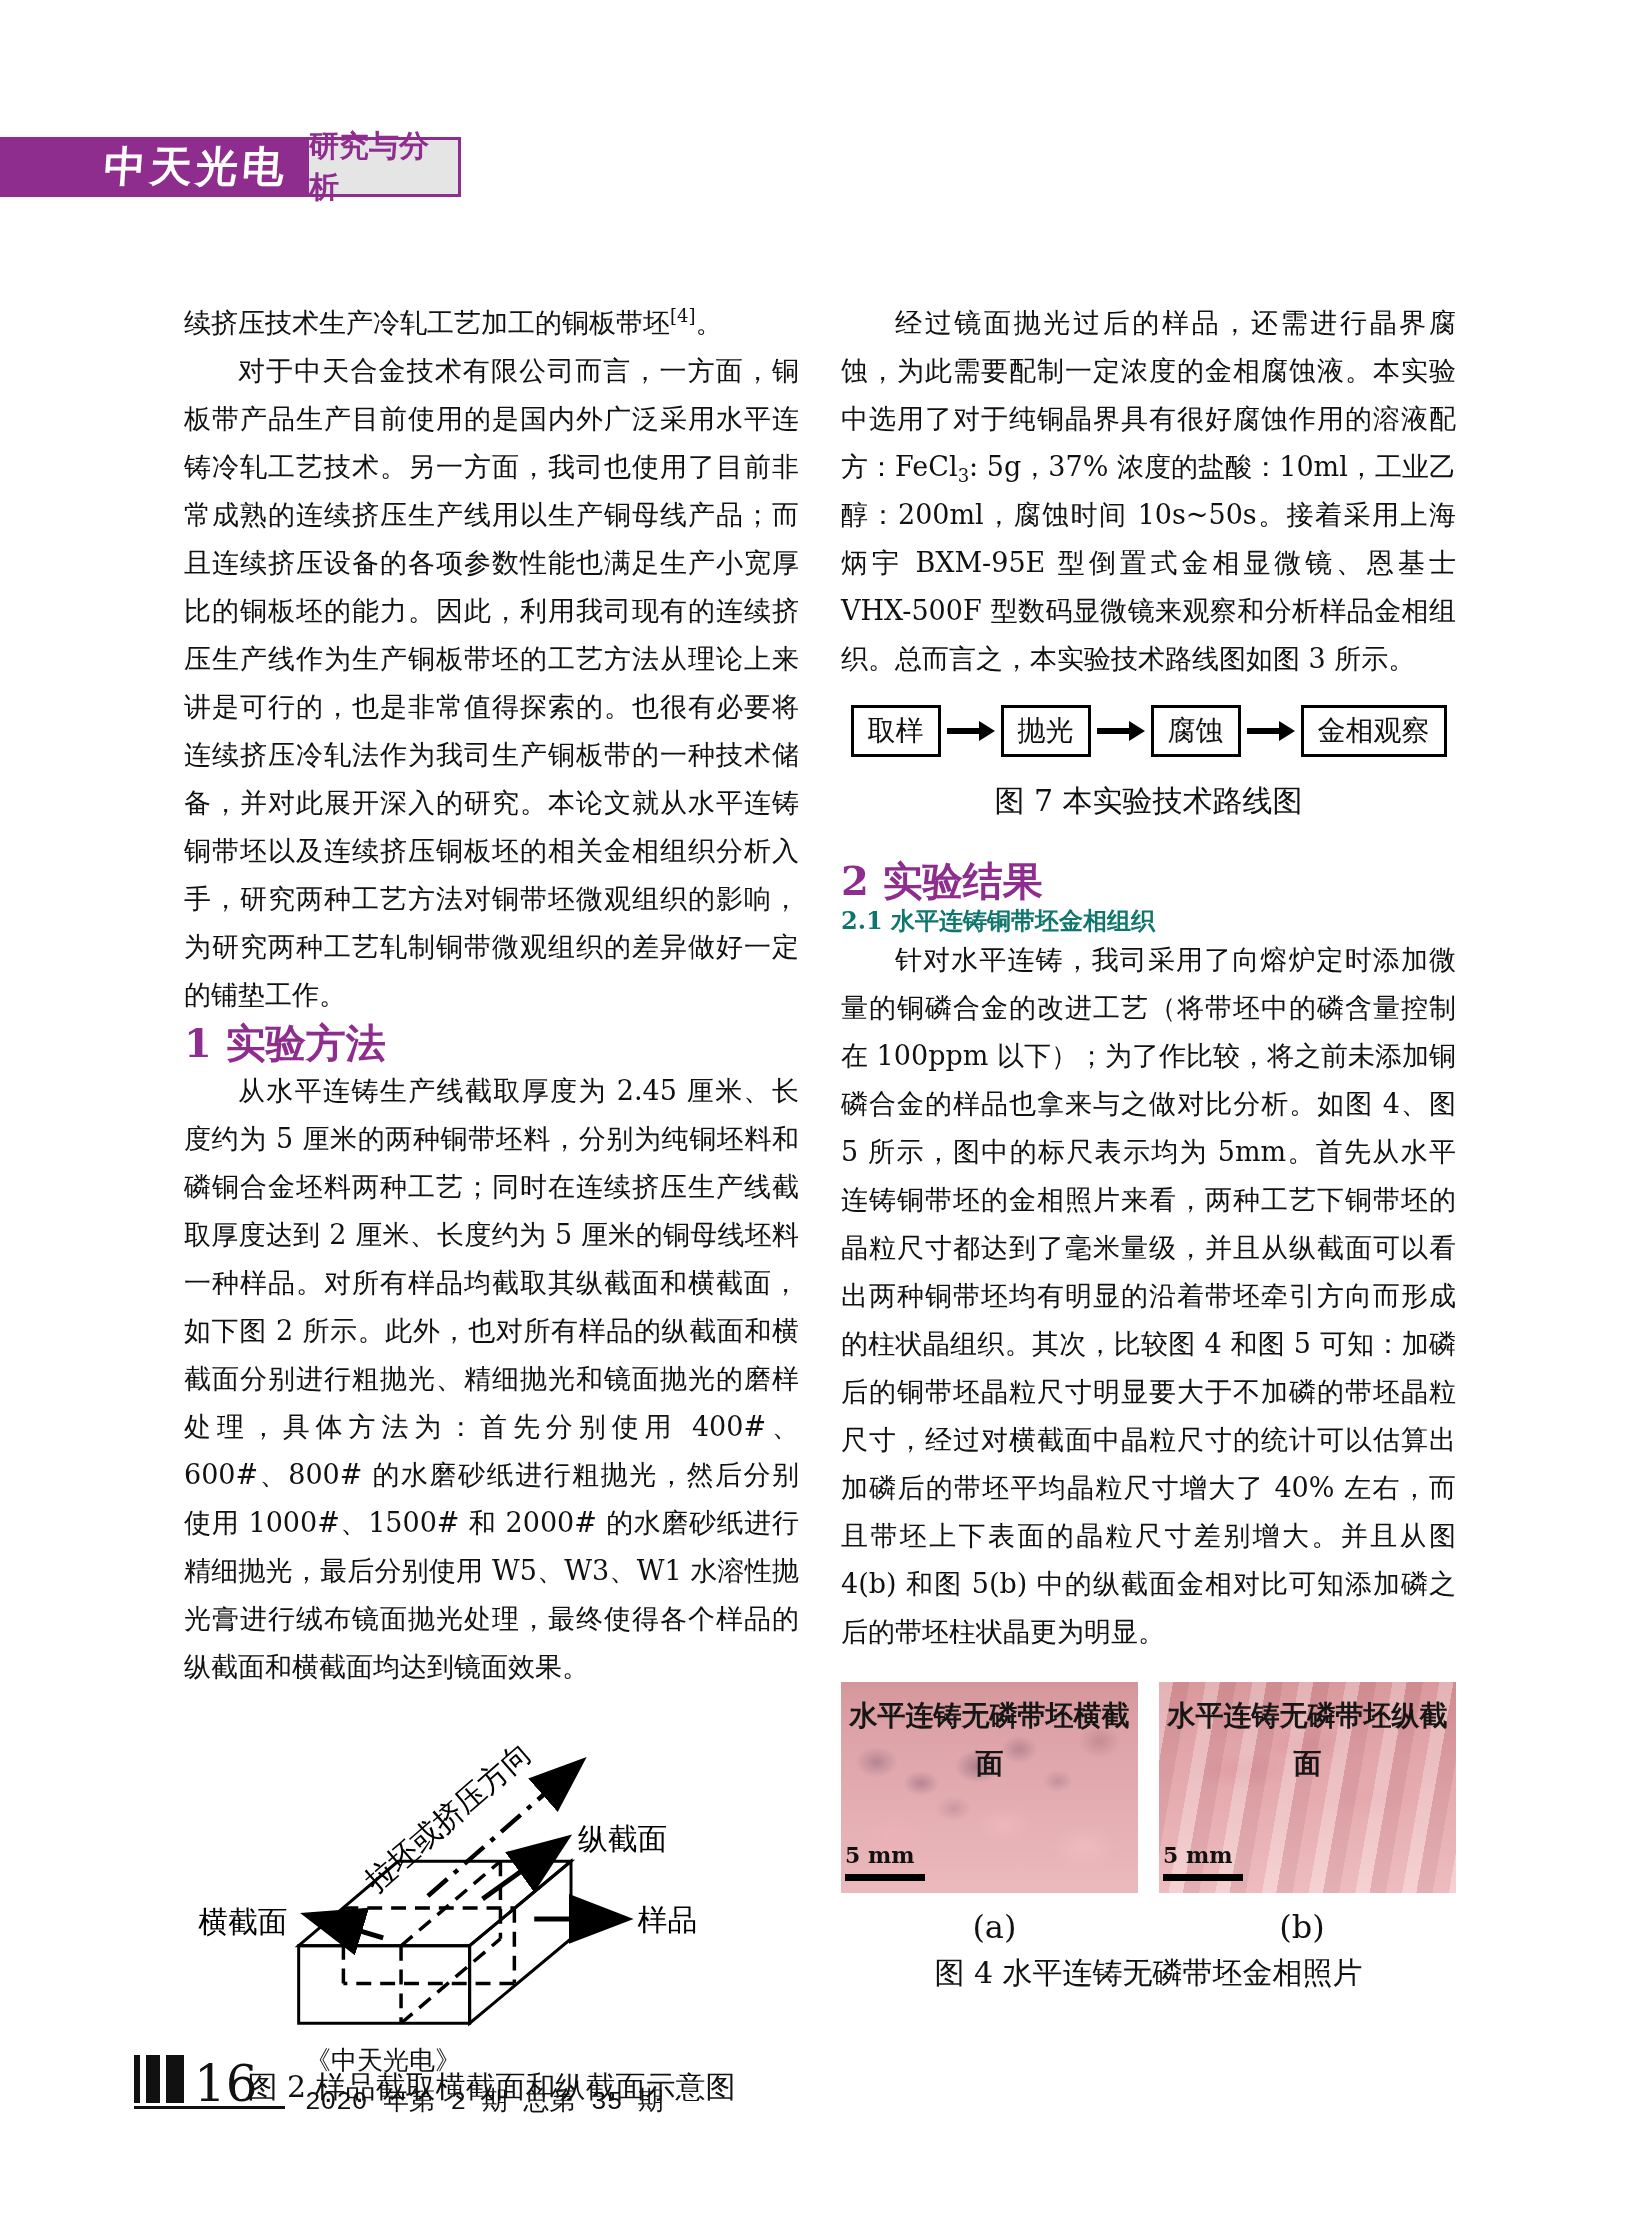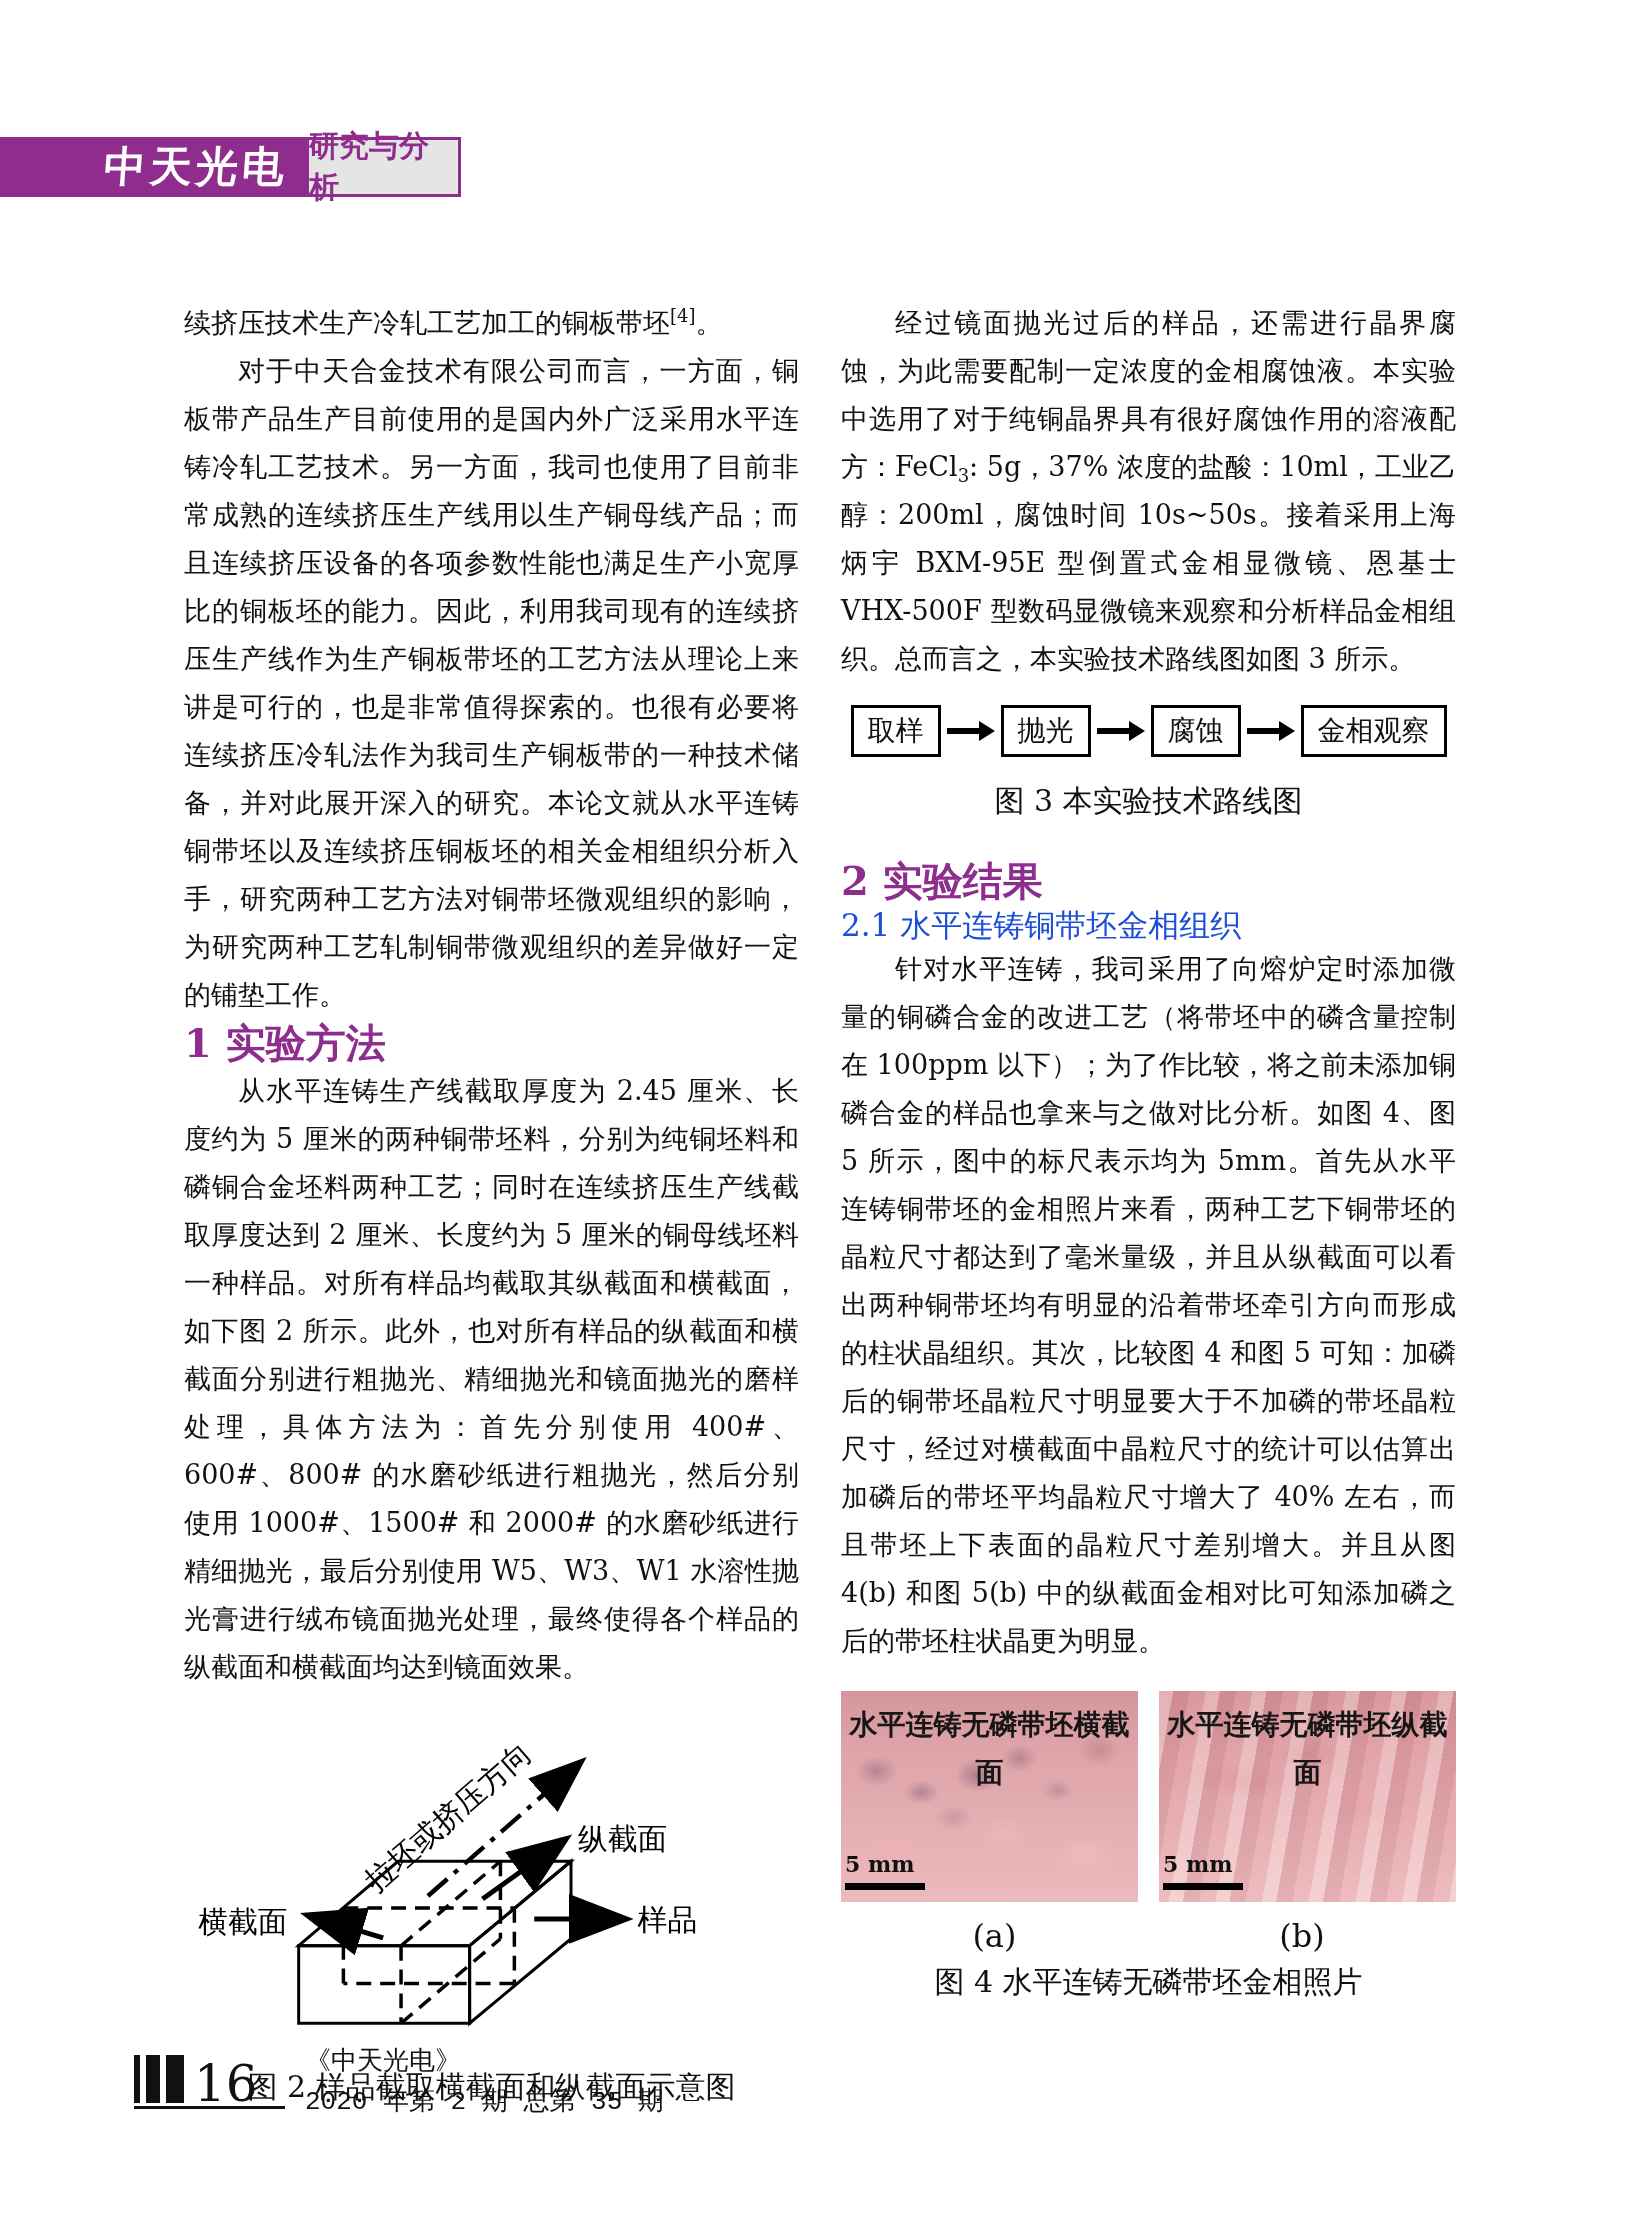--- a/index.html
+++ b/index.html
@@ -18,21 +18,21 @@
   
   .col{position:absolute;top:299px;width:615px;font-size:27px;line-height:48px;text-align:justify;}
   #col-left{left:184px;}
   #col-right{left:841px;}
   .col p{margin:0;}
   .indent{text-indent:2em;}
   sup{font-size:18px;vertical-align:super;line-height:0;}
   sub{font-size:18px;vertical-align:sub;line-height:0;}
 
   .h-sec{color:#8e2d8e;font-size:40px;font-weight:bold;line-height:1.2;margin:22px 0 18px 0;text-indent:0;}
-  .h-sub{color:#1d4ed8;font-size:31px;font-weight:normal;line-height:1.3;margin:18px 0 12px 0;text-indent:0;}
+  .h-sub{color:#0f766e;font-size:24px;font-weight:bold;line-height:1.3;margin:18px 0 12px 0;text-indent:0;}
 
   .fig-caption{text-align:center;font-size:30px;line-height:44px;margin-top:8px;text-indent:0;}
 
   
   .fig2-svg{display:block;margin-top:46px;}
 
   
   .flowchart{display:flex;align-items:center;justify-content:center;margin-top:22px;}
   .flow-box{border:3px solid #000;padding:4px 14px;font-size:28px;line-height:38px;white-space:nowrap;
             font-family:"DejaVu Sans","Liberation Sans",sans-serif;}
@@ -153,21 +153,21 @@
           <span class="bar"></span>
           <span class="tri"></span>
         </span>
       <span class="flow-box">腐蚀</span>
       <span class="farrow">
           <span class="bar"></span>
           <span class="tri"></span>
         </span>
       <span class="flow-box">金相观察</span>
     </div>
-    <p class="fig-caption" style="margin-top:22px;">图 3 本实验技术路线图</p>
+    <p class="fig-caption" style="margin-top:22px;">图 7 本实验技术路线图</p>
 
     <p class="h-sec" style="margin-top:34px;">2 实验结果</p>
     <p class="h-sub">2.1 水平连铸铜带坯金相组织</p>
     <p class="indent">针对水平连铸，我司采用了向熔炉定时添加微量的铜磷合金的改进工艺（将带坯中的磷含量控制在 100ppm 以下）；为了作比较，将之前未添加铜磷合金的样品也拿来与之做对比分析。如图 4、图 5 所示，图中的标尺表示均为 5mm。首先从水平连铸铜带坯的金相照片来看，两种工艺下铜带坯的晶粒尺寸都达到了毫米量级，并且从纵截面可以看出两种铜带坯均有明显的沿着带坯牵引方向而形成的柱状晶组织。其次，比较图 4 和图 5 可知：加磷后的铜带坯晶粒尺寸明显要大于不加磷的带坯晶粒尺寸，经过对横截面中晶粒尺寸的统计可以估算出加磷后的带坯平均晶粒尺寸增大了 40% 左右，而且带坯上下表面的晶粒尺寸差别增大。并且从图 4(b) 和图 5(b) 中的纵截面金相对比可知添加磷之后的带坯柱状晶更为明显。</p>
 
     <div class="photo-row">
       <div class="photo photo-a">
         <div class="photo-label">水平连铸无磷带坯横截面</div>
         <div class="scale">
           <span>5 mm</span>

